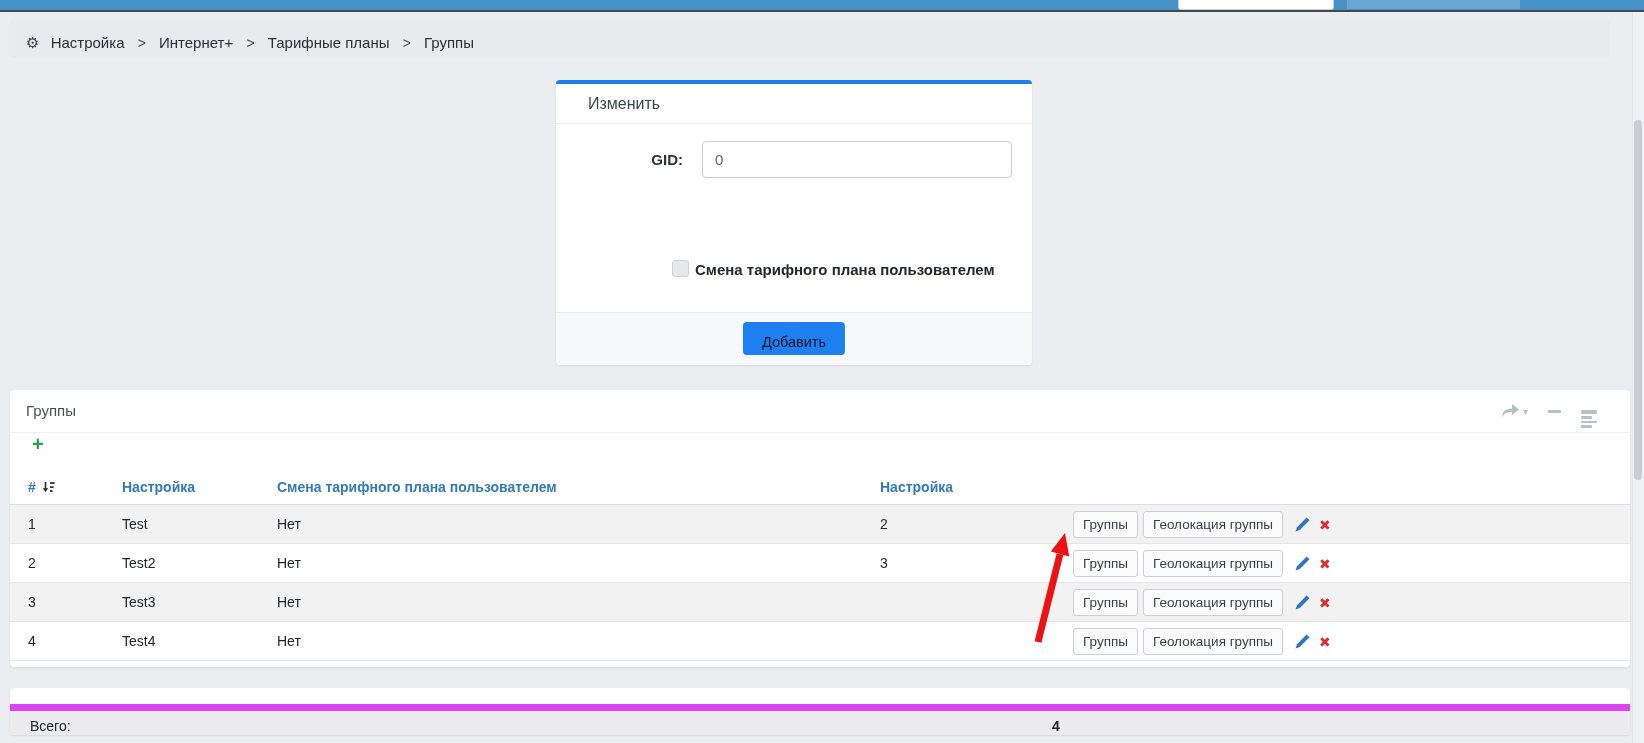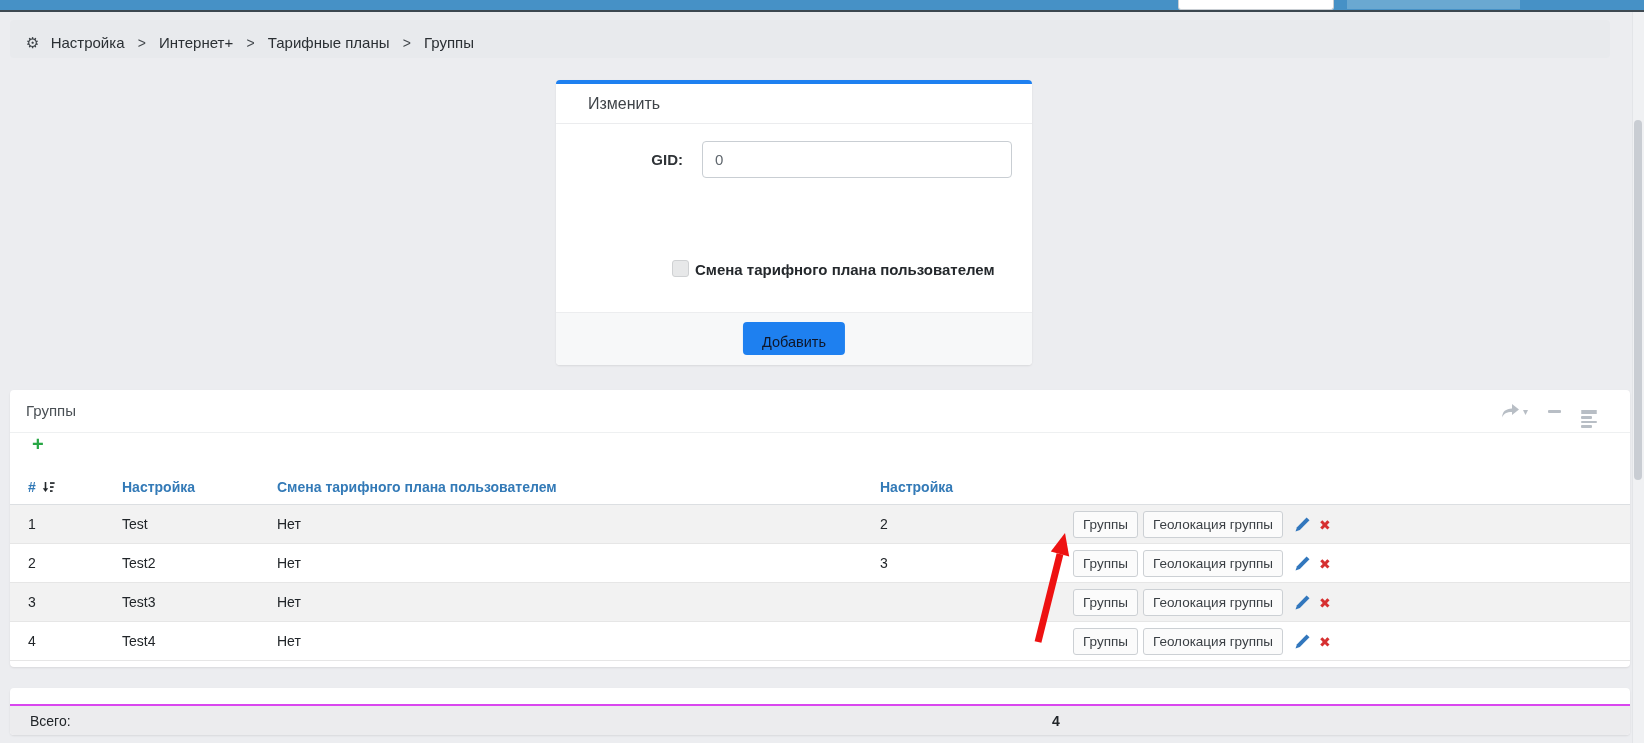--- a/index.html
+++ b/index.html
@@ -68,21 +68,21 @@
   .trow .cell{position:absolute;top:0;line-height:38px;font-size:14px;color:#212529;white-space:nowrap;}
   .actions{position:absolute;left:1063px;top:0;height:39px;display:flex;align-items:center;gap:5px;}
   .abtn{height:27px;padding:0 9px;background:#fbfbfb;border:1px solid #ccd0d4;border-radius:3px;
         font-size:13.5px;color:#3a3f44;font-family:inherit;cursor:pointer;white-space:nowrap;}
   .edit-ic{margin-left:7px;cursor:pointer;display:flex;align-items:center;}
   .del-ic{margin-left:4px;color:#d63031;font-weight:bold;font-size:14px;cursor:pointer;}
 
   
   .total-panel{left:10px;top:688px;width:1620px;height:47px;}
   .total-row{position:absolute;left:0;top:16px;width:100%;height:31px;background:#ececee;
-             border-top:2px solid #d946ef;border-radius:0 0 4px 4px;box-sizing:border-box;}
+             border-top:7px solid #d946ef;border-radius:0 0 4px 4px;box-sizing:border-box;}
   .total-label{position:absolute;left:20px;line-height:30px;font-size:14px;color:#212529;}
   .total-value{position:absolute;left:1042px;line-height:30px;font-size:14px;font-weight:bold;color:#212529;}
 
   
   .arrow-svg{position:absolute;left:1024px;top:516px;pointer-events:none;}
 
   
   .scroll-track{position:absolute;left:1632px;top:12px;width:12px;height:731px;background:#f0f1f3;
                 border-left:1px solid #e3e5e8;cursor:pointer;}
   .scroll-thumb{position:absolute;left:1634px;top:120px;width:8px;height:360px;background:#c9cdd3;

